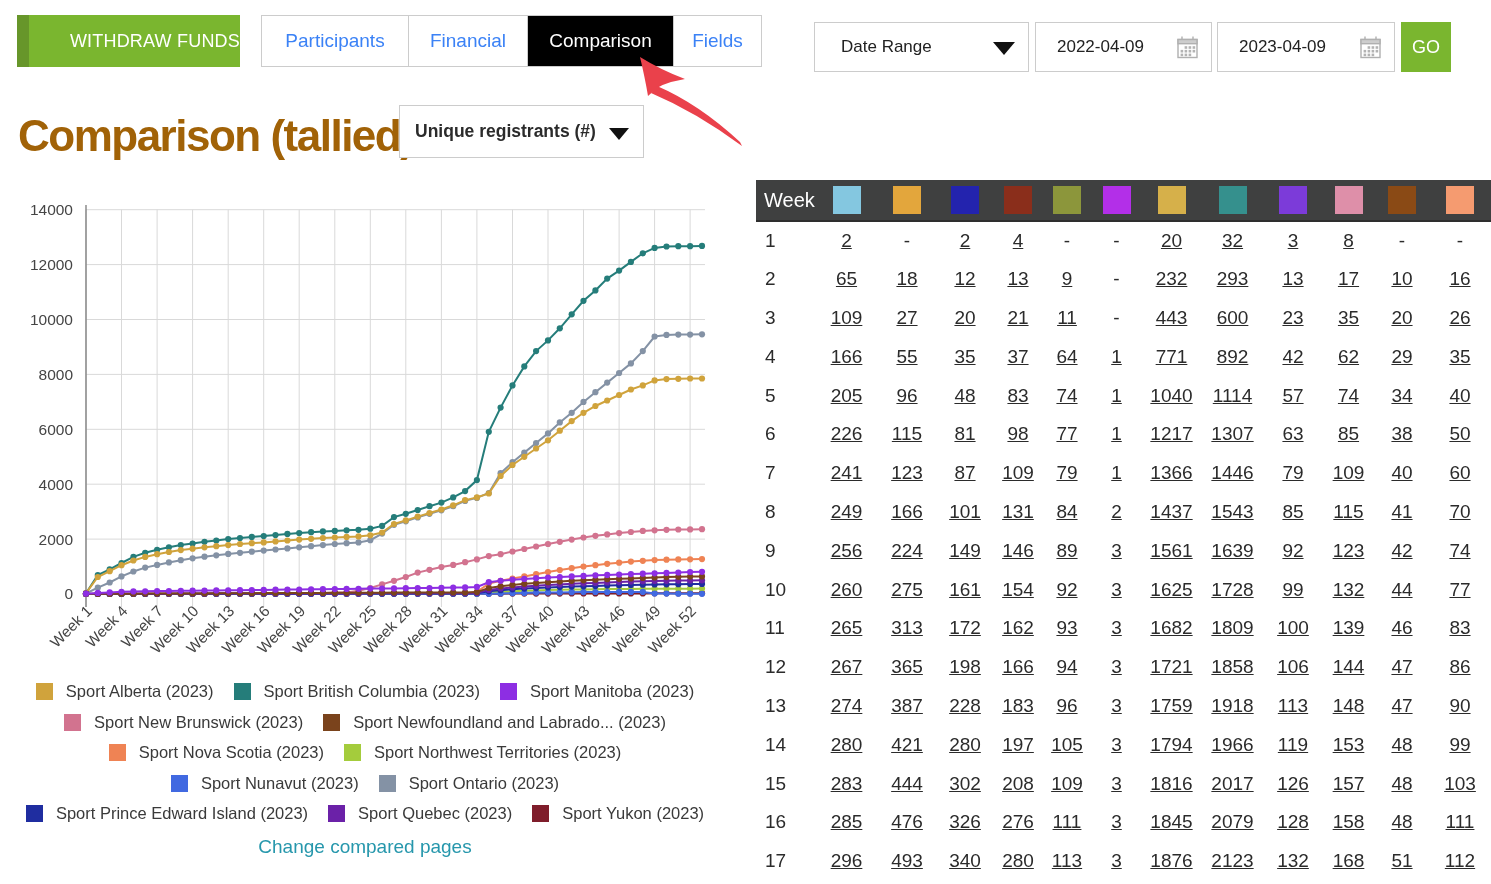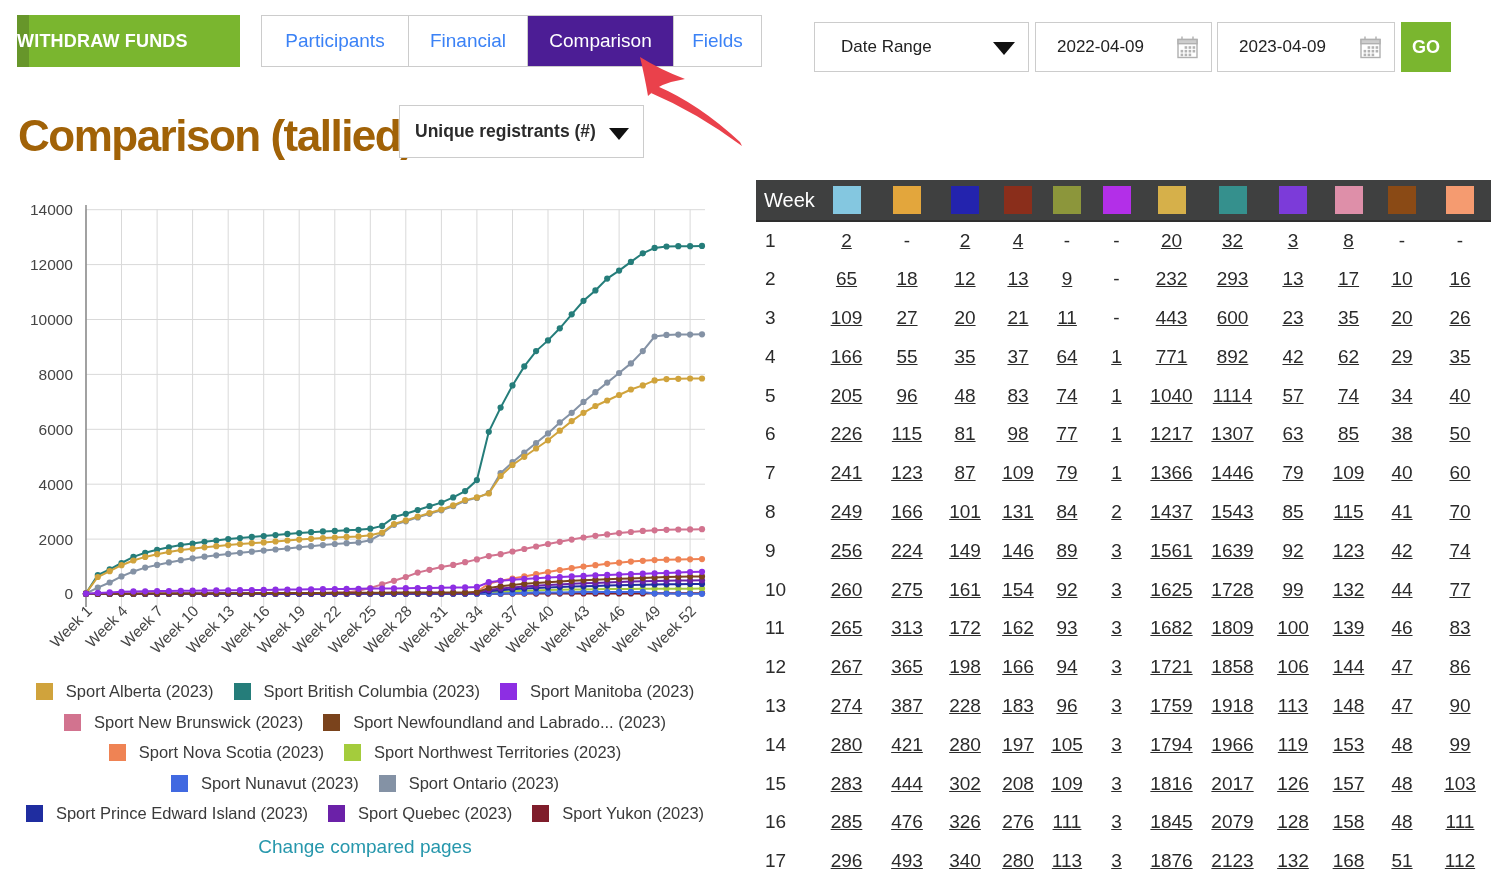--- a/index.html
+++ b/index.html
@@ -1,29 +1,29 @@
 <!DOCTYPE html>
 <html><head><meta charset="utf-8"><style>
 html,body{margin:0;padding:0}
 body{width:1491px;height:884px;background:#fff;font-family:"Liberation Sans",sans-serif;position:relative;overflow:hidden}
 *{box-sizing:border-box}
 .abs{position:absolute}
-#btnw{left:17px;top:15px;width:223px;height:52px;background:linear-gradient(to right,#67962a 0,#67962a 12px,#7ab62f 12px);color:#fff;font-weight:bold;font-size:18px;letter-spacing:.2px;text-align:left;line-height:52px}
+#btnw{left:17px;top:15px;width:223px;height:52px;background:linear-gradient(to right,#67962a 0,#67962a 12px,#7ab62f 12px);color:#fff;font-weight:normal;font-size:18px;letter-spacing:.2px;text-align:right;line-height:52px}
 #tabs{left:261px;top:15px;height:52px;border:1px solid #ccc;background:#fff;white-space:nowrap}
 .tab{display:inline-block;height:50px;line-height:50px;text-align:center;font-size:19px;color:#3b82f6;vertical-align:top}
 .tab.b{border-left:1px solid #ccc}
-.tab.act{background:#4c1d95;color:#fff}
+.tab.act{background:#000000;color:#fff}
 .ctrl{border:1px solid #ccc;background:#fff;font-size:17px;color:#222}
 #drange{left:814px;top:22px;width:215px;height:50px;line-height:48px;padding-left:26px}
 #drange .tri{position:absolute;right:13px;top:19px;width:0;height:0;border-left:11px solid transparent;border-right:11px solid transparent;border-top:13px solid #111}
 .dinp{line-height:48px;height:50px;top:22px;padding-left:21px}
 #d1{left:1035px;width:177px}
 #d2{left:1217px;width:178px}
 .cal{position:absolute;top:12px;right:12px}
-#go{left:1401px;top:22px;width:50px;height:50px;background:#7ab62f;color:#fff;font-weight:bold;font-size:18px;text-align:center;line-height:50px}
+#go{left:1401px;top:22px;width:50px;height:50px;background:#7ab62f;color:#fff;font-weight:normal;font-size:18px;text-align:center;line-height:50px}
 #h1{left:18px;top:111px;font-size:44px;font-weight:bold;color:#a16207;letter-spacing:-1.5px}
 #sel{left:399px;top:105px;width:245px;height:53px;line-height:51px;padding-left:15px;font-size:17.5px;font-weight:bold;color:#2b2b2b}
 #sel .tri{position:absolute;right:14px;top:22px;width:0;height:0;border-left:10px solid transparent;border-right:10px solid transparent;border-top:12px solid #111}
 #legend{position:absolute;left:0;top:676px;width:730px;text-align:center;font-size:16.5px;color:#3a3a3a}
 .lrow{height:30.6px;line-height:30.6px}
 .li{margin:0 10px;white-space:nowrap}
 .lsq{display:inline-block;width:17px;height:17px;margin-right:13px;vertical-align:-3px}
 #changelink{margin-top:7px;font-size:19px;color:#2697ac}
 #dtable{position:absolute;left:756px;top:180px;width:735px;border-collapse:collapse;table-layout:fixed;font-size:19px;color:#2b2b2b}
 #dtable td{height:38.8px;text-align:center;padding:0;vertical-align:middle}

